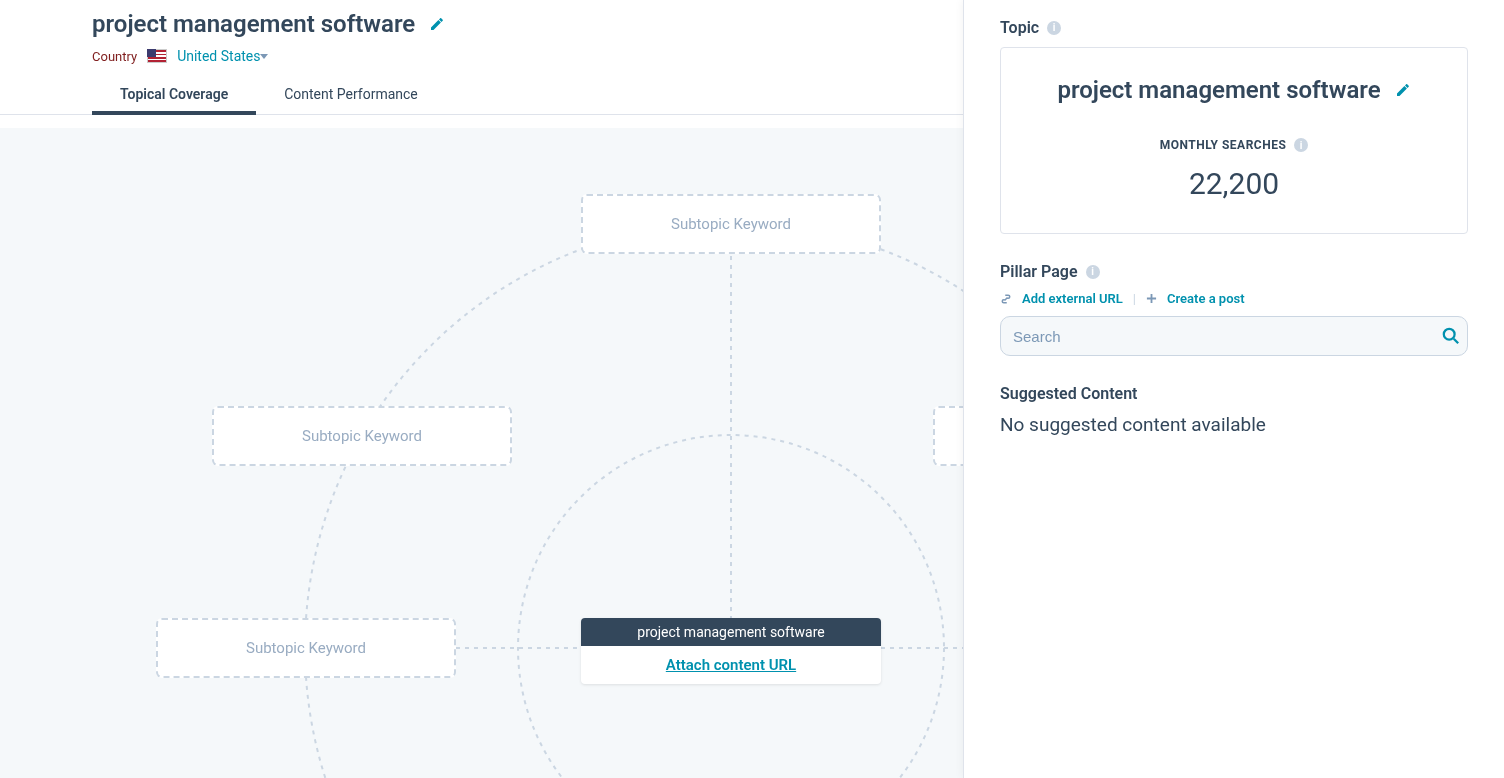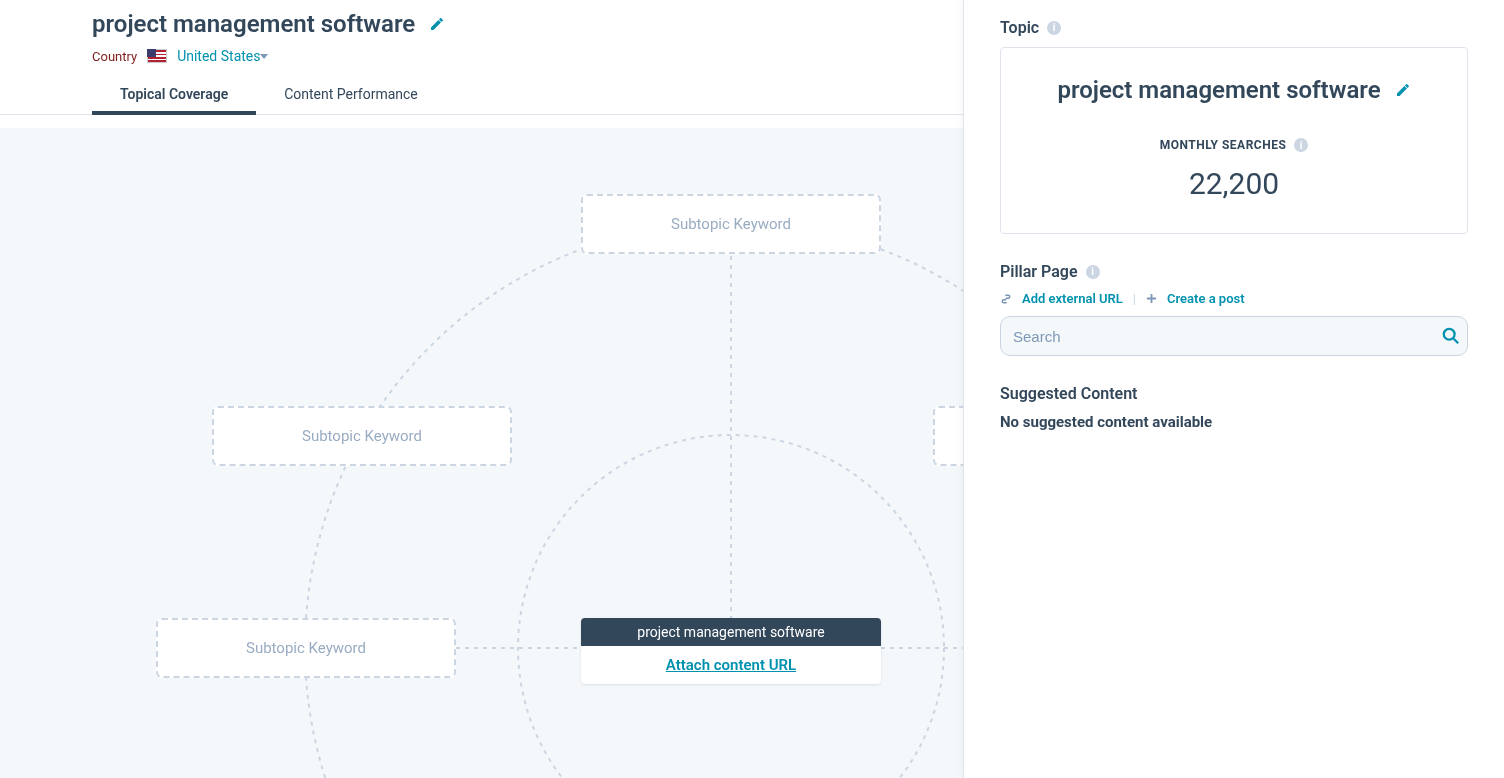--- a/index.html
+++ b/index.html
@@ -151,21 +151,21 @@
     font-size:15px;
     color:#b91c1c;
   }
   .search-input::placeholder { color:#7c98b6; }
   .search-btn {
     position:absolute; right:8px; top:50%; transform:translateY(-50%);
     color:#0091ae; cursor:pointer; display:flex;
   }
   .search-btn svg { width:18px; height:18px; stroke:currentColor; fill:none; stroke-width:2.5; }
   .sc-heading { font-size:16px; font-weight:600; margin-bottom:10px; }
-  .sc-empty { font-size:15px; color:#33475b;font-weight:bold; }
+  .sc-empty { font-size:19px; color:#33475b; }
   
   .node.partial { right:-270px; }
 </style>
 </head>
 <body>
 
 <div class="main-area">
 
   <div class="header">
     <div class="title-row">

